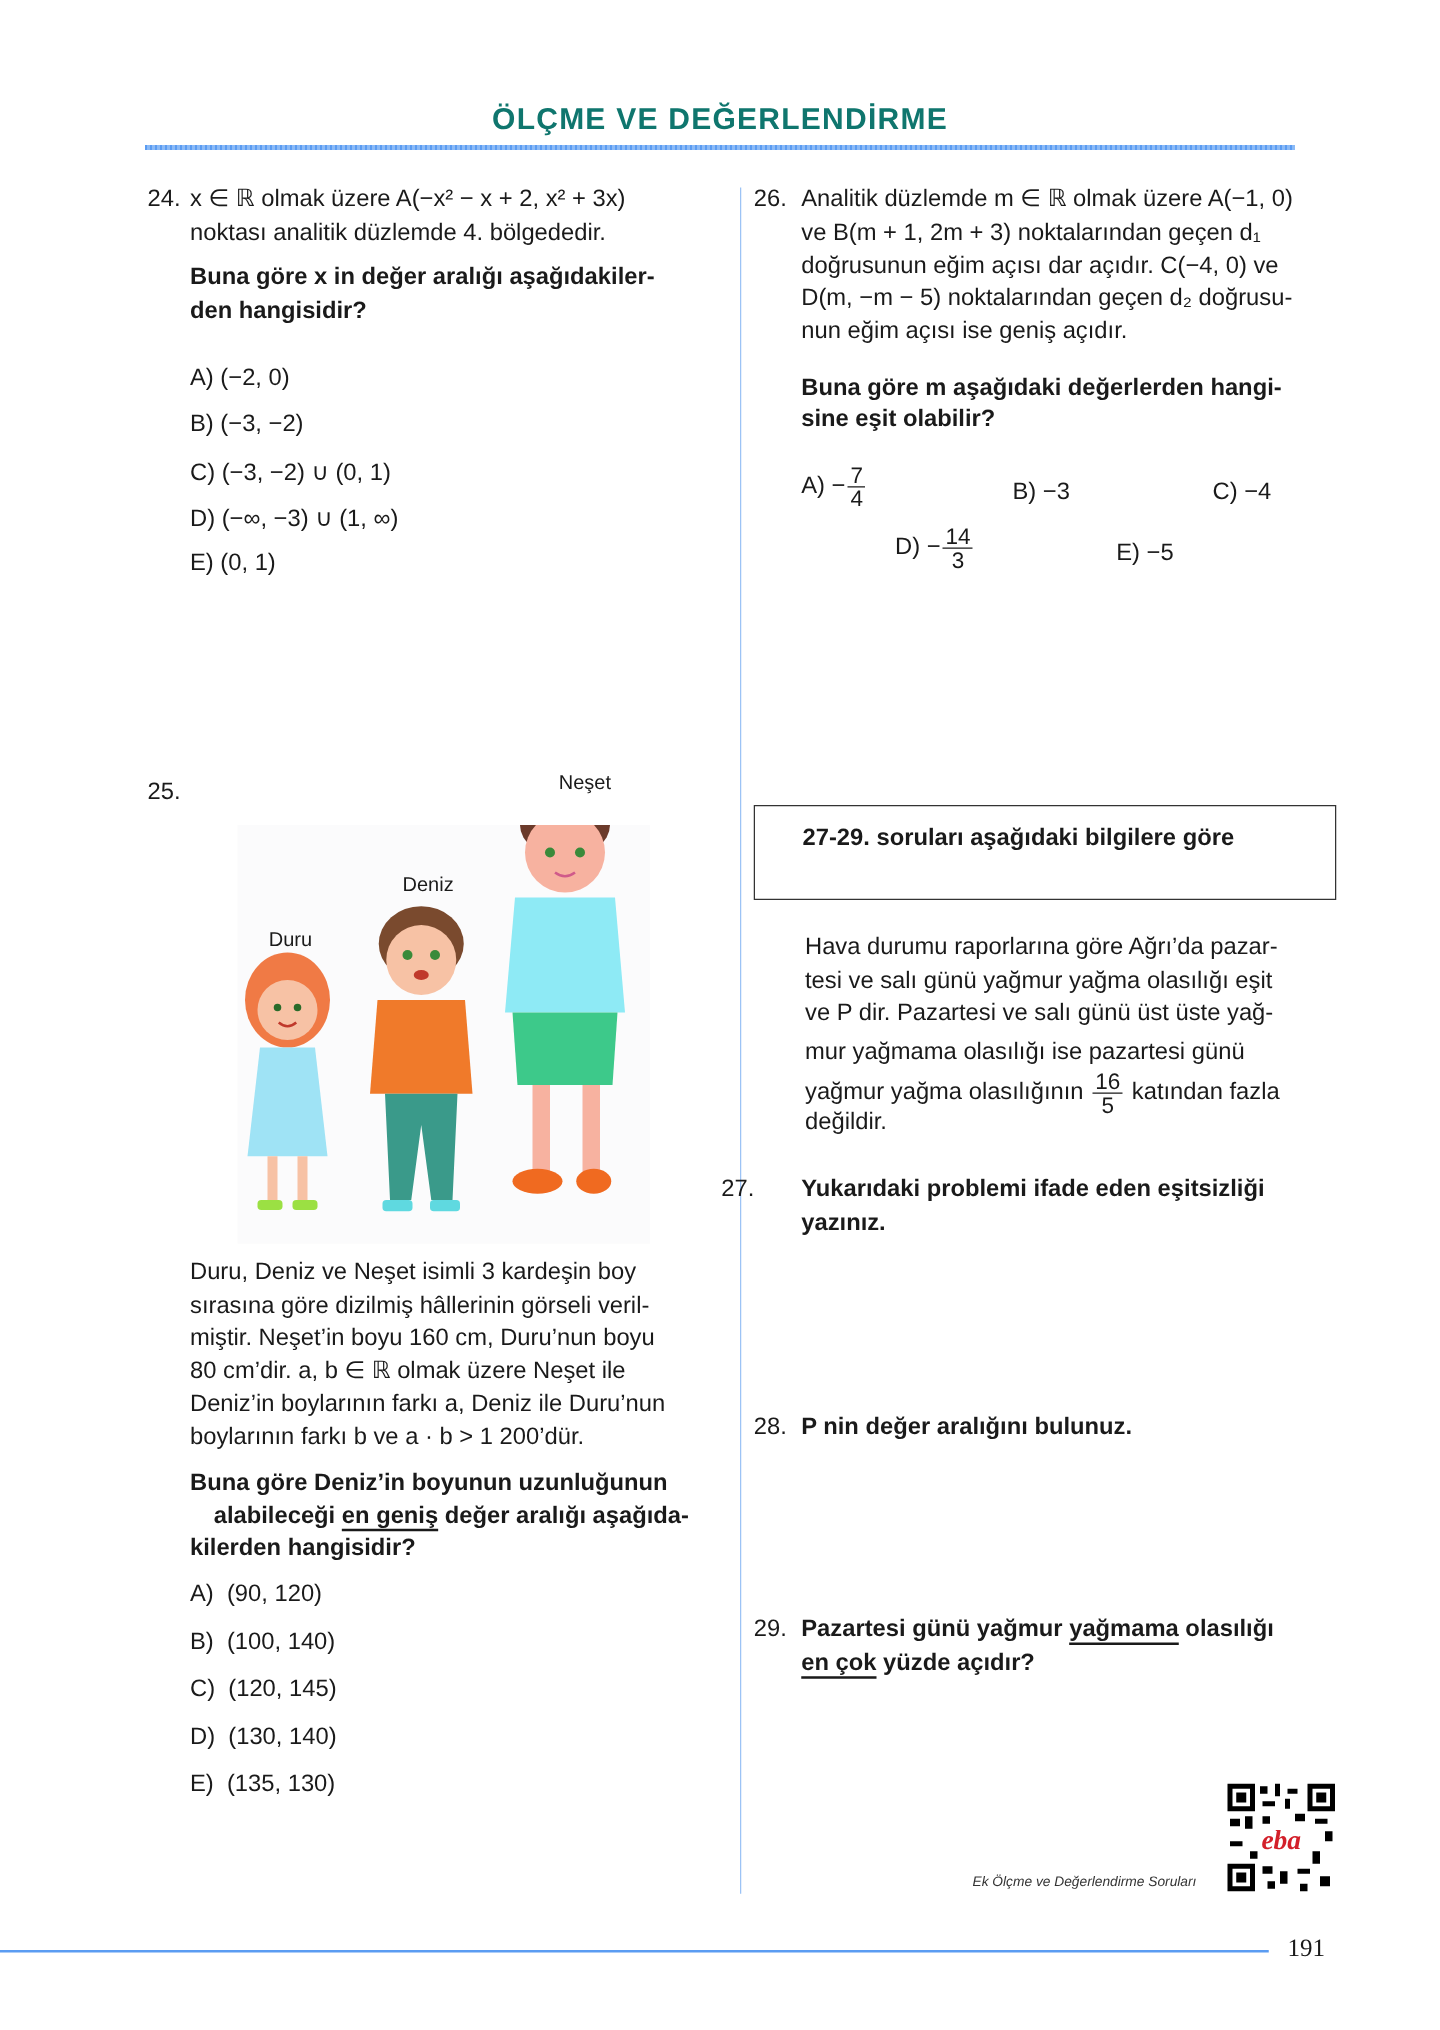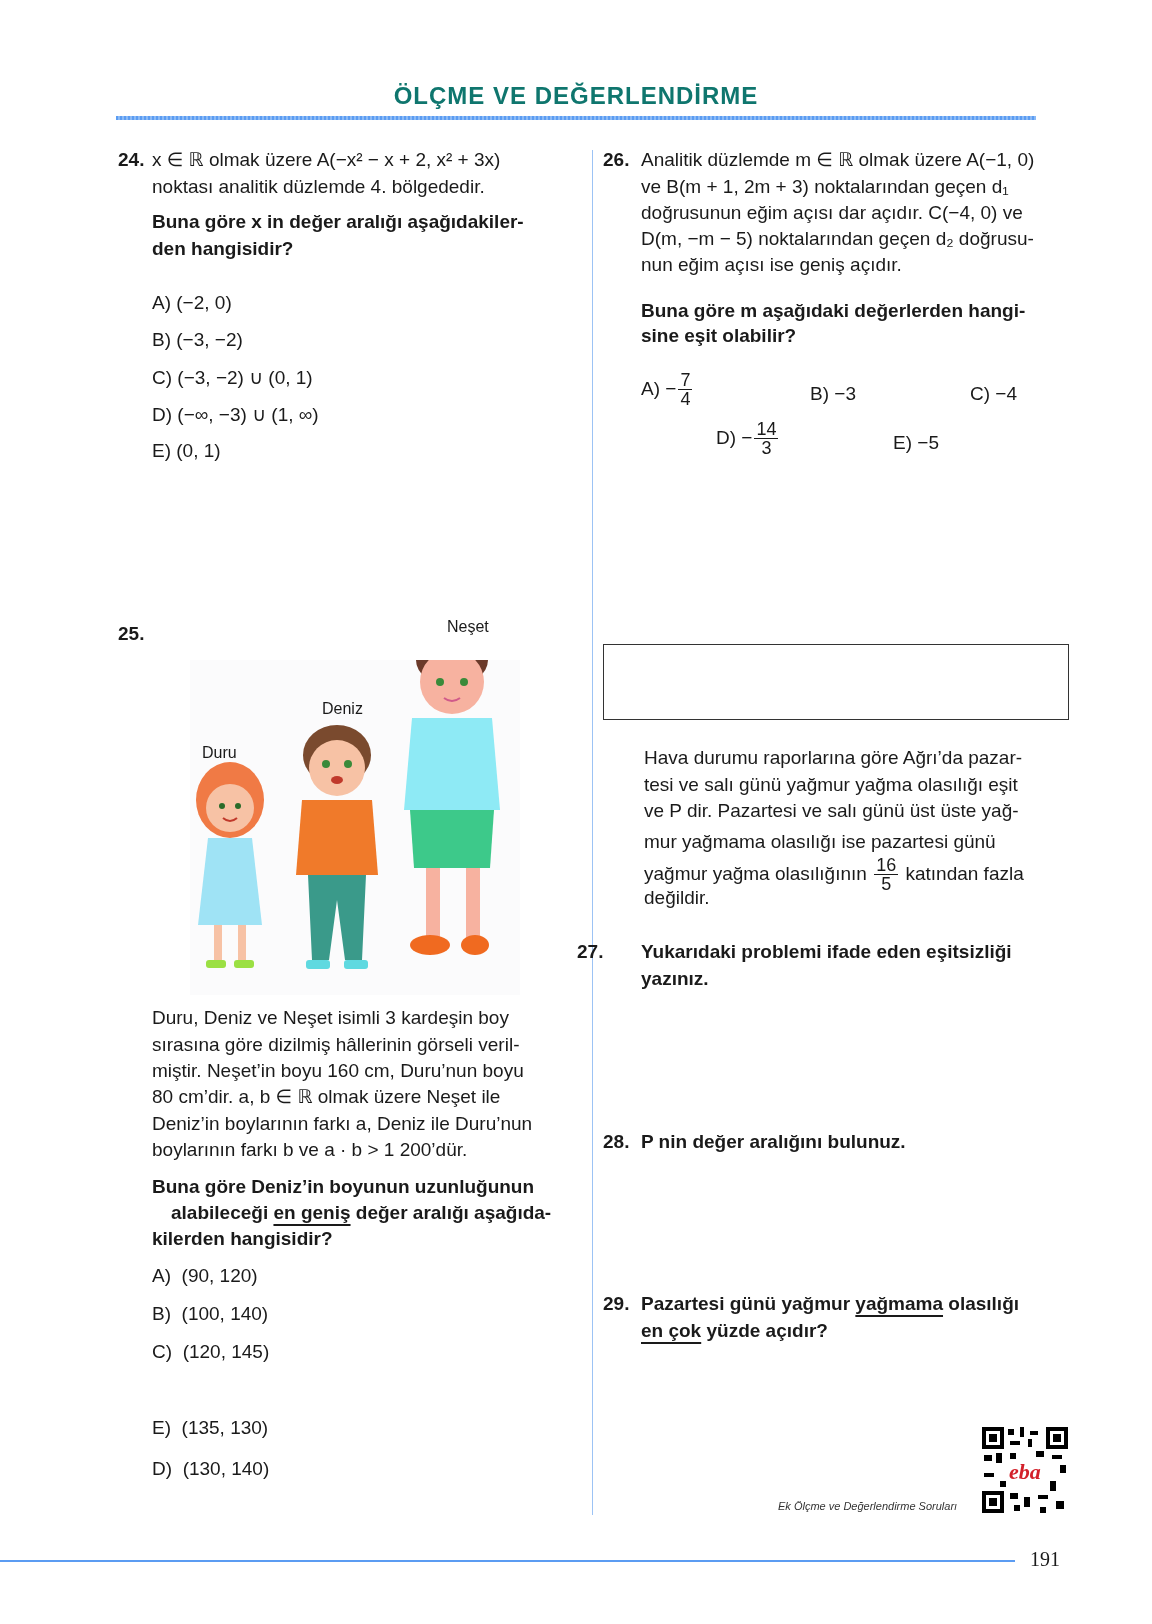--- a/index.html
+++ b/index.html
@@ -4,21 +4,21 @@
 <style>
   html, body { margin:0; padding:0; background:#ffffff; }
   body { width:1152px; height:1624px; position:relative; font-family:"Liberation Sans", sans-serif; color:#1a1a1a; overflow:hidden; }
   .header-title { position:absolute; left:0; right:0; top:82px; text-align:center; font-weight:bold; font-size:24px; letter-spacing:1px; color:#0f766e; }
   .header-rule { position:absolute; left:116px; right:116px; top:116px; height:4px; background:repeating-linear-gradient(90deg,#5b9cf2 0 2px,#8bbaf6 2px 4px); }
   .col-divider { position:absolute; left:592px; top:150px; width:1px; height:1365px; background:#9cc3f5; }
   .bottom-rule { position:absolute; left:0; top:1560px; width:1015px; height:2px; background:#5b9cf2; }
   .page-number { position:absolute; left:1030px; top:1548px; font-family:"Liberation Serif", serif; font-size:20px; color:#1a1a1a; }
 
   .q { position:absolute; font-size:19px; line-height:27px; }
-  .qnum { font-weight:bold; position:absolute; }
+  .qnum { font-weight:normal; position:absolute; }
   .bold { font-weight:bold; }
   .opt { position:absolute; font-size:19px; }
   .frac { display:inline-flex; flex-direction:column; align-items:center; vertical-align:middle; line-height:18px; font-size:18px; margin:0 2px; }
   .frac .num { border-bottom:1.5px solid #1a1a1a; padding:0 2px; }
   .u { text-decoration:underline; text-decoration-thickness:2px; text-underline-offset:5px; }
 
   .infobox { position:absolute; left:603px; top:644px; width:464px; height:74px; border:1.5px solid #333; }
   .infobox .txt { position:absolute; left:38px; top:10px; font-weight:bold; font-size:19px; line-height:32px; }
 
   .figure { position:absolute; left:190px; top:660px; width:330px; height:335px; background:#fbfbfc; }
@@ -85,37 +85,37 @@
         <path d="M254 38 q8 6 16 0" stroke="#d05a8a" stroke-width="2" fill="none"></path>
         <path d="M222 58 L302 58 L310 150 L214 150 Z" fill="#8eeaf5"></path>
         <path d="M220 150 L304 150 L300 208 L224 208 Z" fill="#3dc98a"></path>
         <rect x="236" y="208" width="14" height="70" fill="#f7b2a0"></rect>
           <rect x="276" y="208" width="14" height="70" fill="#f7b2a0"></rect>
         <ellipse cx="240" cy="285" rx="20" ry="10" fill="#f06a20"></ellipse>
           <ellipse cx="285" cy="285" rx="14" ry="10" fill="#f06a20"></ellipse>
       </g>
     </svg>
   </div>
-  <div class="name-label" style="left:202px;top:744px;">Duru</div>
+  <div class="name-label" style="left:215px;top:744px;">Duru</div>
   <div class="name-label" style="left:322px;top:700px;">Deniz</div>
   <div class="name-label" style="left:447px;top:618px;">Neşet</div>
 
   <div class="q" style="left:152px;top:1004px;">Duru, Deniz ve Neşet isimli 3 kardeşin boy</div>
   <div class="q" style="left:152px;top:1031px;">sırasına göre dizilmiş hâllerinin görseli veril-</div>
   <div class="q" style="left:152px;top:1057px;">miştir. Neşet’in boyu 160 cm, Duru’nun boyu</div>
   <div class="q" style="left:152px;top:1083px;">80 cm’dir. a, b ∈ ℝ olmak üzere Neşet ile</div>
   <div class="q" style="left:152px;top:1110px;">Deniz’in boylarının farkı a, Deniz ile Duru’nun</div>
   <div class="q" style="left:152px;top:1136px;">boylarının farkı b ve a · b &gt; 1 200’dür.</div>
   <div class="q bold" style="left:152px;top:1173px;">Buna göre Deniz’in boyunun uzunluğunun</div>
   <div class="q bold" style="left:152px;top:1199px;margin-left:19px;"><span>alabileceği </span><span class="u">en geniş</span><span> değer aralığı aşağıda-</span></div>
   <div class="q bold" style="left:152px;top:1225px;">kilerden hangisidir?</div>
   <div class="opt" style="left:152px;top:1265px;"><span>A)</span>&nbsp; <span>(90, 120)</span></div>
   <div class="opt" style="left:152px;top:1303px;"><span>B)</span>&nbsp; <span>(100, 140)</span></div>
   <div class="opt" style="left:152px;top:1341px;"><span>C)</span>&nbsp; <span>(120, 145)</span></div>
-  <div class="opt" style="left:152px;top:1458px;"><span>D)</span>&nbsp; <span>(130, 140)</span></div>
+  <div class="opt" style="left:152px;top:1379px;"><span>D)</span>&nbsp; <span>(130, 140)</span></div>
   <div class="opt" style="left:152px;top:1417px;"><span>E)</span>&nbsp; <span>(135, 130)</span></div>
 </div>
 
 <div>
   <span class="q qnum" style="left:603px;top:146px;">26.</span>
   <div class="q" style="left:641px;top:146px;">Analitik düzlemde m ∈ ℝ olmak üzere A(−1, 0)</div>
   <div class="q" style="left:641px;top:173px;">ve B(m + 1, 2m + 3) noktalarından geçen d₁</div>
   <div class="q" style="left:641px;top:199px;">doğrusunun eğim açısı dar açıdır. C(−4, 0) ve</div>
   <div class="q" style="left:641px;top:225px;">D(m, −m − 5) noktalarından geçen d₂ doğrusu-</div>
   <div class="q" style="left:641px;top:251px;">nun eğim açısı ise geniş açıdır.</div>
@@ -129,20 +129,21 @@
   <div class="opt" style="left:970px;top:383px;"><span>C)</span> <span>−4</span></div>
   <div class="opt" style="left:716px;top:420px;"><span>D)</span> <span>−</span><span class="frac">
         <span class="num">14</span>
         <span>3</span>
       </span></div>
   <div class="opt" style="left:893px;top:432px;"><span>E)</span> <span>−5</span></div>
 </div>
 
 <div class="infobox">
   <div class="txt">
+      <div>27-29. soruları aşağıdaki bilgilere göre</div>
     </div>
 </div>
 <div>
   <div class="q" style="left:644px;top:744px;">Hava durumu raporlarına göre Ağrı’da pazar-</div>
   <div class="q" style="left:644px;top:771px;">tesi ve salı günü yağmur yağma olasılığı eşit</div>
   <div class="q" style="left:644px;top:797px;">ve P dir. Pazartesi ve salı günü üst üste yağ-</div>
   <div class="q" style="left:644px;top:828px;">mur yağmama olasılığı ise pazartesi günü</div>
   <div class="q" style="left:644px;top:856px;"><span>yağmur yağma olasılığının</span> <span class="frac">
         <span class="num">16</span>
         <span>5</span>

